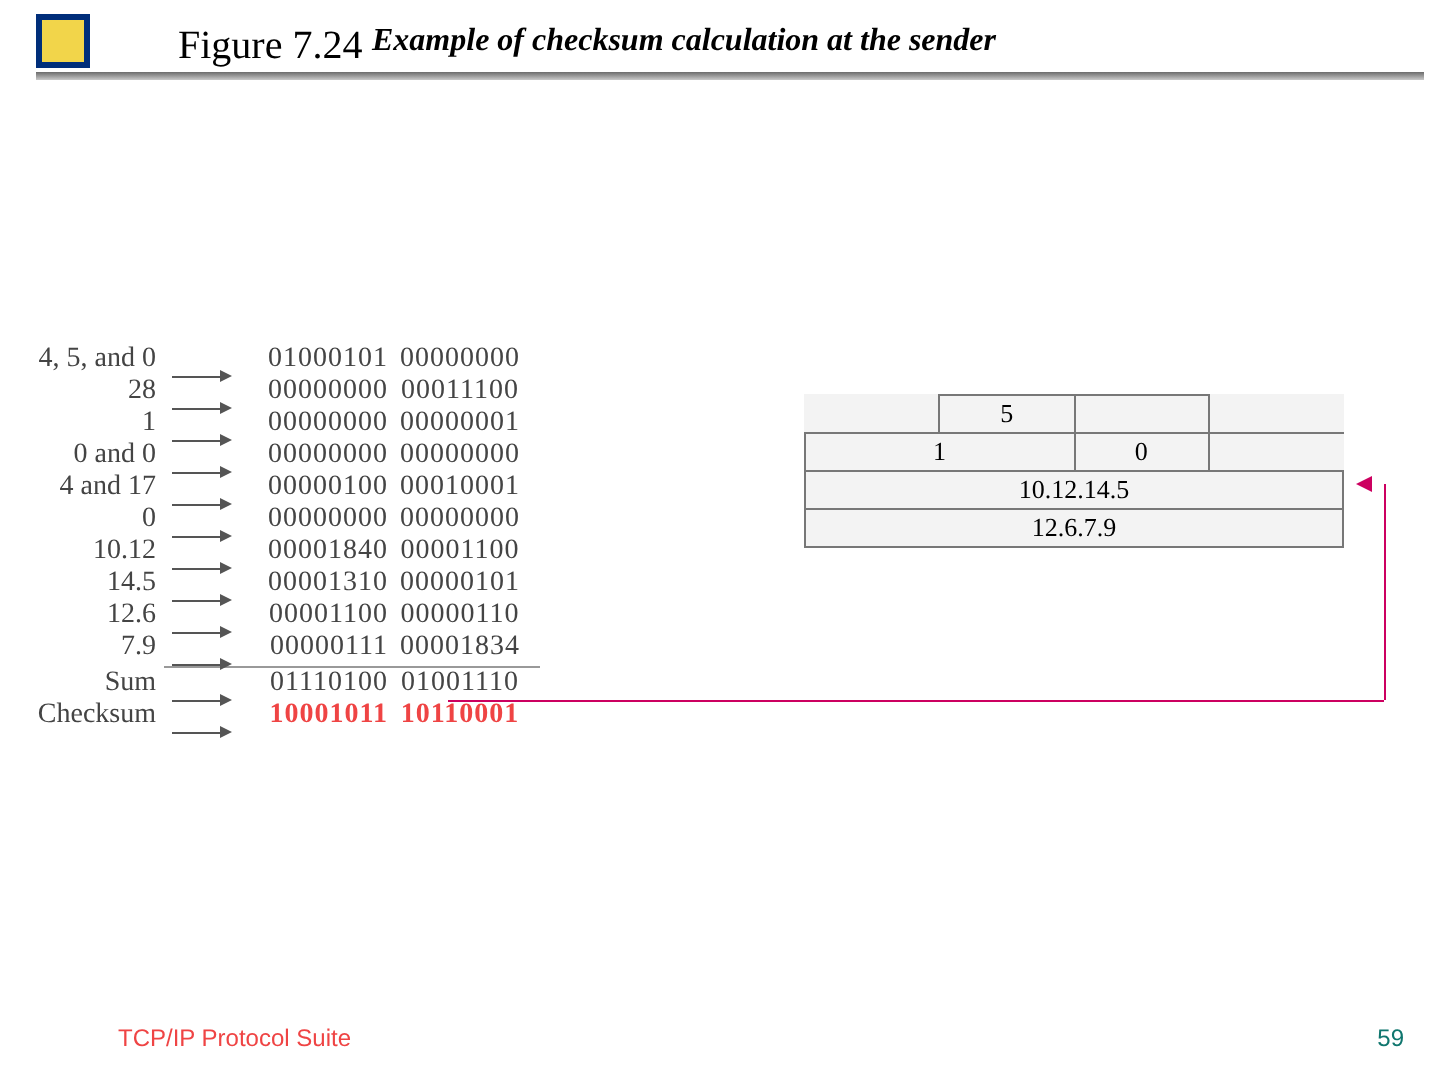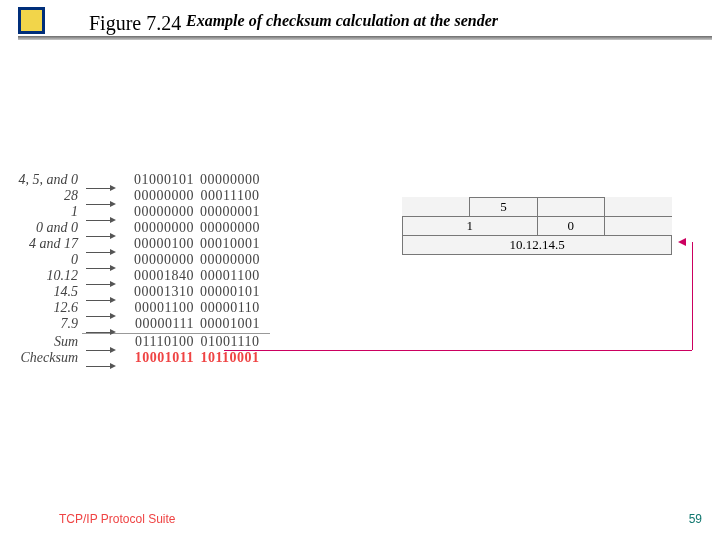--- a/index.html
+++ b/index.html
@@ -68,21 +68,20 @@
   }
   .bin-row {
     display: flex;
     align-items: center;
     height: 16px;
     white-space: pre;
   }
   .bin-lbl {
     width: 74px;
     text-align: right;
-    font-style: italic;
   }
   .bin-arrow {
     width: 44px;
     position: relative;
   }
   .bin-arrow::before {
     content: "";
     position: absolute;
     left: 8px;
     right: 10px;
@@ -190,21 +189,21 @@
 <div class="bin" id="bin">
     <div class="bin-row"><span class="bin-lbl">4, 5, and 0</span><span class="bin-arrow"></span><span class="bin-b1">01000101</span><span class="bin-b2">00000000</span></div>
     <div class="bin-row"><span class="bin-lbl">28</span><span class="bin-arrow"></span><span class="bin-b1">00000000</span><span class="bin-b2">00011100</span></div>
     <div class="bin-row"><span class="bin-lbl">1</span><span class="bin-arrow"></span><span class="bin-b1">00000000</span><span class="bin-b2">00000001</span></div>
     <div class="bin-row"><span class="bin-lbl">0 and 0</span><span class="bin-arrow"></span><span class="bin-b1">00000000</span><span class="bin-b2">00000000</span></div>
     <div class="bin-row"><span class="bin-lbl">4 and 17</span><span class="bin-arrow"></span><span class="bin-b1">00000100</span><span class="bin-b2">00010001</span></div>
     <div class="bin-row"><span class="bin-lbl">0</span><span class="bin-arrow"></span><span class="bin-b1">00000000</span><span class="bin-b2">00000000</span></div>
     <div class="bin-row"><span class="bin-lbl">10.12</span><span class="bin-arrow"></span><span class="bin-b1">00001840</span><span class="bin-b2">00001100</span></div>
     <div class="bin-row"><span class="bin-lbl">14.5</span><span class="bin-arrow"></span><span class="bin-b1">00001310</span><span class="bin-b2">00000101</span></div>
     <div class="bin-row"><span class="bin-lbl">12.6</span><span class="bin-arrow"></span><span class="bin-b1">00001100</span><span class="bin-b2">00000110</span></div>
-    <div class="bin-row"><span class="bin-lbl">7.9</span><span class="bin-arrow"></span><span class="bin-b1">00000111</span><span class="bin-b2">00001001</span></div>
+    <div class="bin-row"><span class="bin-lbl">7.9</span><span class="bin-arrow"></span><span class="bin-b1">00000111</span><span class="bin-b2">00001834</span></div>
     <div class="bin-hr"></div>
     <div class="bin-row"><span class="bin-lbl">Sum</span><span class="bin-arrow"></span><span class="bin-b1">01110100</span><span class="bin-b2">01001110</span></div>
     <div class="bin-row"><span class="bin-lbl">Checksum</span><span class="bin-arrow"></span><span class="bin-b1 checksum">10001011</span><span class="bin-b2 checksum">10110001</span></div>
   </div>
 
 <div class="hdr">
   <table>
     <tbody>
         <tr>
       <td class="c4 noborder-left noborder-top"></td>
@@ -213,20 +212,23 @@
       <td class="c4 noborder-right noborder-top"></td>
     </tr>
     <tr>
       <td colspan="2">1</td>
       <td>0</td>
       <td class="noborder-right"></td>
     </tr>
     <tr>
       <td colspan="4">10.12.14.5</td>
     </tr>
+    <tr>
+      <td colspan="4">12.6.7.9</td>
+    </tr>
   </tbody>
     </table>
 </div>
 
 <div class="ptr-h"></div>
 <div class="ptr-v"></div>
 <div class="ptr-arrow"></div>
 
 <div class="footer-left">TCP/IP Protocol Suite</div>
 <div class="footer-right">59</div>

